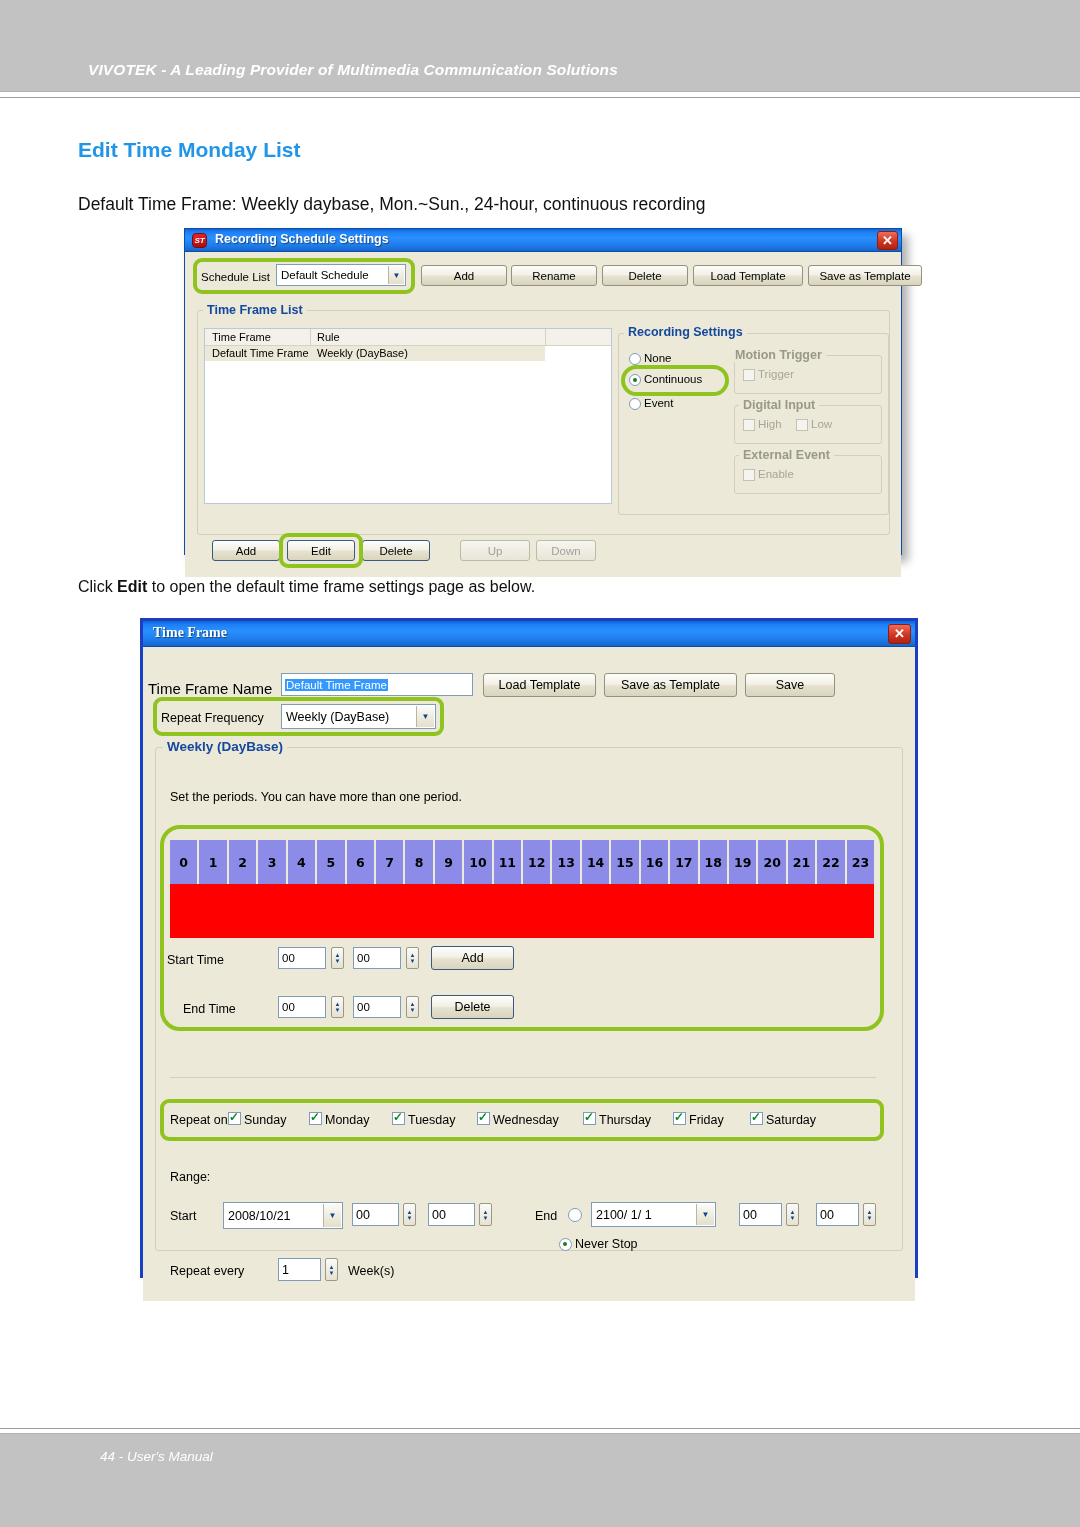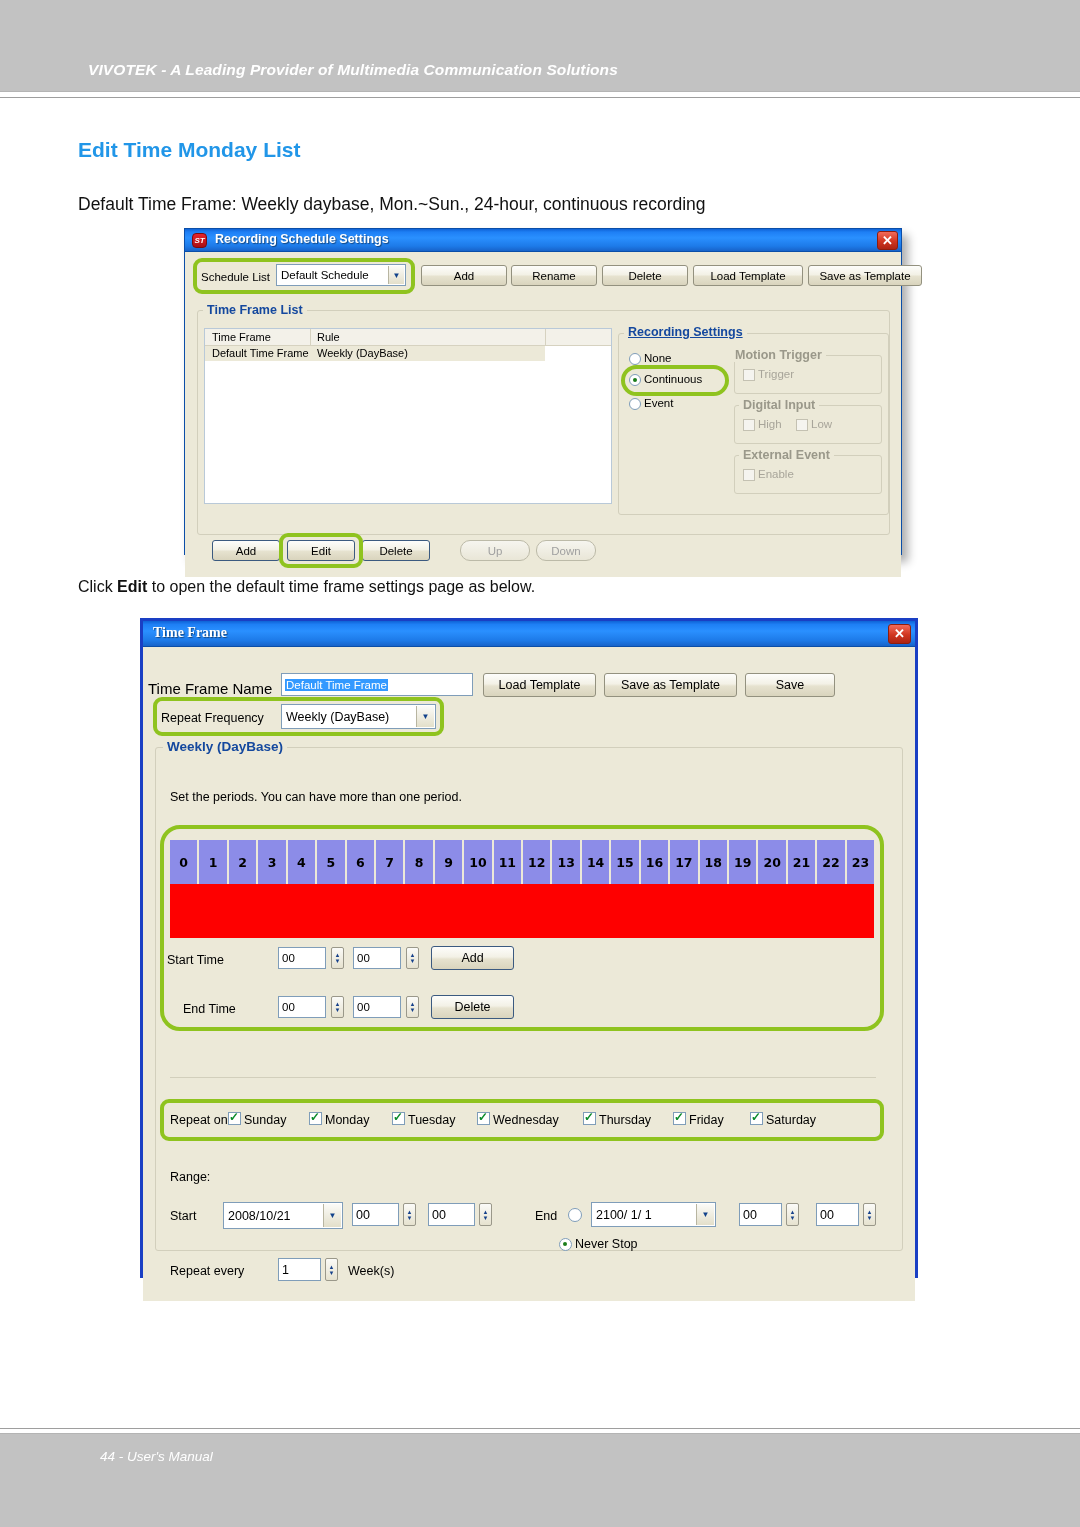--- a/index.html
+++ b/index.html
@@ -90,21 +90,21 @@
 
   .btn{
     background:linear-gradient(to bottom,#fdfdfb 0%,#f3f1e6 45%,#e6e2cf 55%,#d9d4bd 100%);
     border:1px solid #93917f; border-radius:3px;
     font-size:11.5px; color:#000; text-align:center;
     position:absolute; white-space:nowrap;
     display:flex; align-items:center; justify-content:center;
   }
   .btn.strong{ border:1px solid #3b5a80; }
   .btn.disabled{ color:#a0a0a0; border-color:#bcbaa8;
-    background:linear-gradient(to bottom,#f6f5ef,#e9e6d7);border-radius:10px; }
+    background:linear-gradient(to bottom,#f6f5ef,#e9e6d7); }
 
   .tfield{
     position:absolute; background:#fff; border:1px solid #7f9db9;
     font-size:11.5px; color:#000; display:flex; align-items:center;
     padding-left:3px; white-space:nowrap; overflow:hidden;
   }
   .combo{
     position:absolute; background:#fff; border:1px solid #7f9db9;
     font-size:11.5px; color:#000; display:flex; align-items:center;
     padding-left:4px; white-space:nowrap;
@@ -256,21 +256,21 @@
         <div class="lb-sep" style="left:105px;"></div>
         <div class="lb-sep" style="left:340px;"></div>
       </div>
       <div class="lb-row" style="width:340px;">
         <span style="left:7px;">Default Time Frame</span>
         <span style="left:112px;">Weekly (DayBase)</span>
       </div>
     </div>
 
     <div class="groupbox" style="left:433px; top:81px; width:271px; height:182px;"></div>
-    <div class="grouptitle" style="left:439px; top:73px;text-decoration:underline;">Recording Settings</div>
+    <div class="grouptitle" style="left:439px; top:73px;">Recording Settings</div>
 
     <div class="radio" style="left:444px; top:101px;"></div>
     <div class="lbl" style="left:459px; top:100px;">None</div>
 
     <div class="radio on" style="left:444px; top:122px;"></div>
     <div class="lbl" style="left:459px; top:121px;">Continuous</div>
     <div class="hl" style="left:436px; top:113px; width:108px; height:31px;"></div>
 
     <div class="radio" style="left:444px; top:146px;"></div>
     <div class="lbl" style="left:459px; top:145px;">Event</div>

